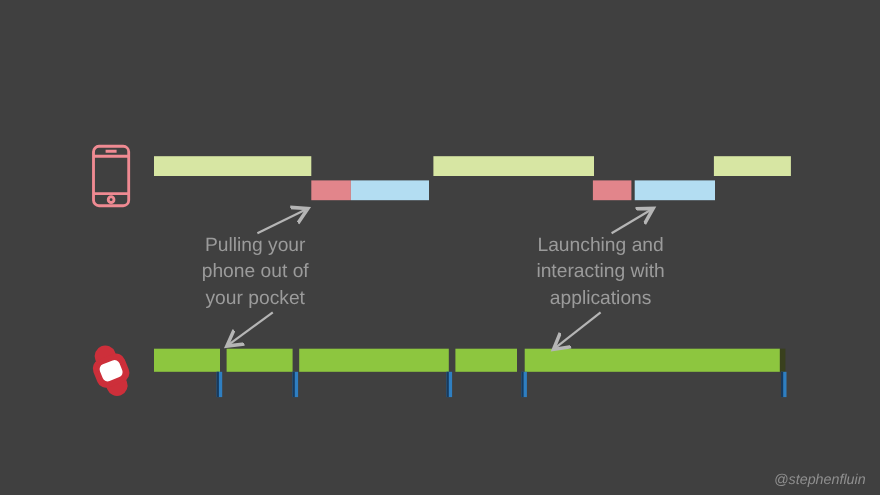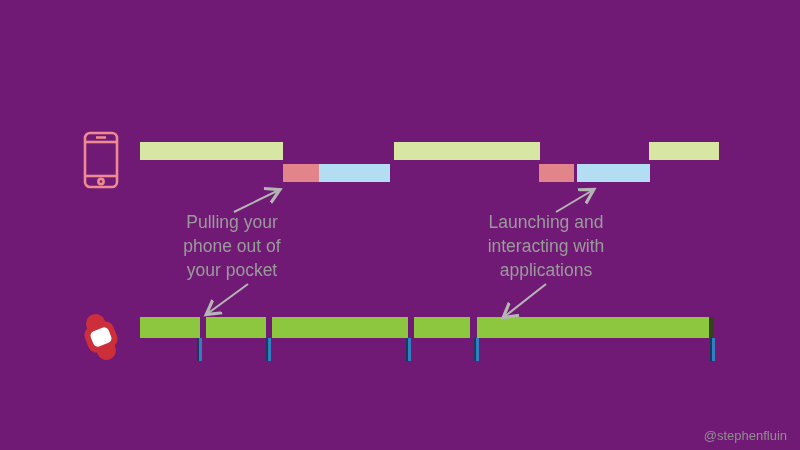--- a/index.html
+++ b/index.html
@@ -2,21 +2,21 @@
 <html style="--phone_idle_green: #d7e6a3; --pull_red: #e2858b; --interact_blue: #b3ddf2; --watch_green: #8dc63f; --watch_cap_dark: #39401d; --tick_blue: #2f7fc1; --tick_dark: #173a5e; --text_gray: #9b9b9b; --arrow_gray: #b5b5b5; --credit_gray: #8f8f8f; --phone_icon: #ef8a92; --watch_icon: #cd2f3a;"><head>
 <meta charset="utf-8">
 <style>
   * { margin: 0; padding: 0; box-sizing: border-box; }
   html, body { background: #ffffff; }
   body { font-family: "Liberation Sans", sans-serif; }
   .slide {
     position: relative;
     width: 800px;
     height: 450px;
-    background: #701a75;
+    background: #404040;
     overflow: hidden;
   }
   
   .icon { position: absolute; }
   .phone-icon { left: 83px; top: 131px; width: 36px; height: 58px; }
   .watch-icon { left: 78px; top: 310px; width: 46px; height: 54px; }
   .phone-icon .stroke { fill: none; stroke: var(--phone_icon); stroke-width: 2.6; }
   .watch-icon .band { fill: var(--watch_icon); }
   .watch-icon .screen { fill: #ffffff; }
   
@@ -46,20 +46,21 @@
   
   .arrow-layer { position: absolute; left: 0; top: 0; width: 800px; height: 450px; pointer-events: none; }
   .arrow-layer line { stroke: var(--arrow_gray); stroke-width: 2; }
   
   .credit {
     position: absolute;
     right: 13px;
     bottom: 7px;
     font-size: 13px;
     color: var(--credit_gray);
+    font-style: italic;
   }
 </style>
 </head>
 <body>
 
 <div class="slide">
 
   <div class="icon phone-icon">
     <svg viewBox="0 0 36 58" width="36" height="58" aria-hidden="true">
       <rect class="stroke" x="2" y="2" width="32" height="54" rx="5"></rect>

